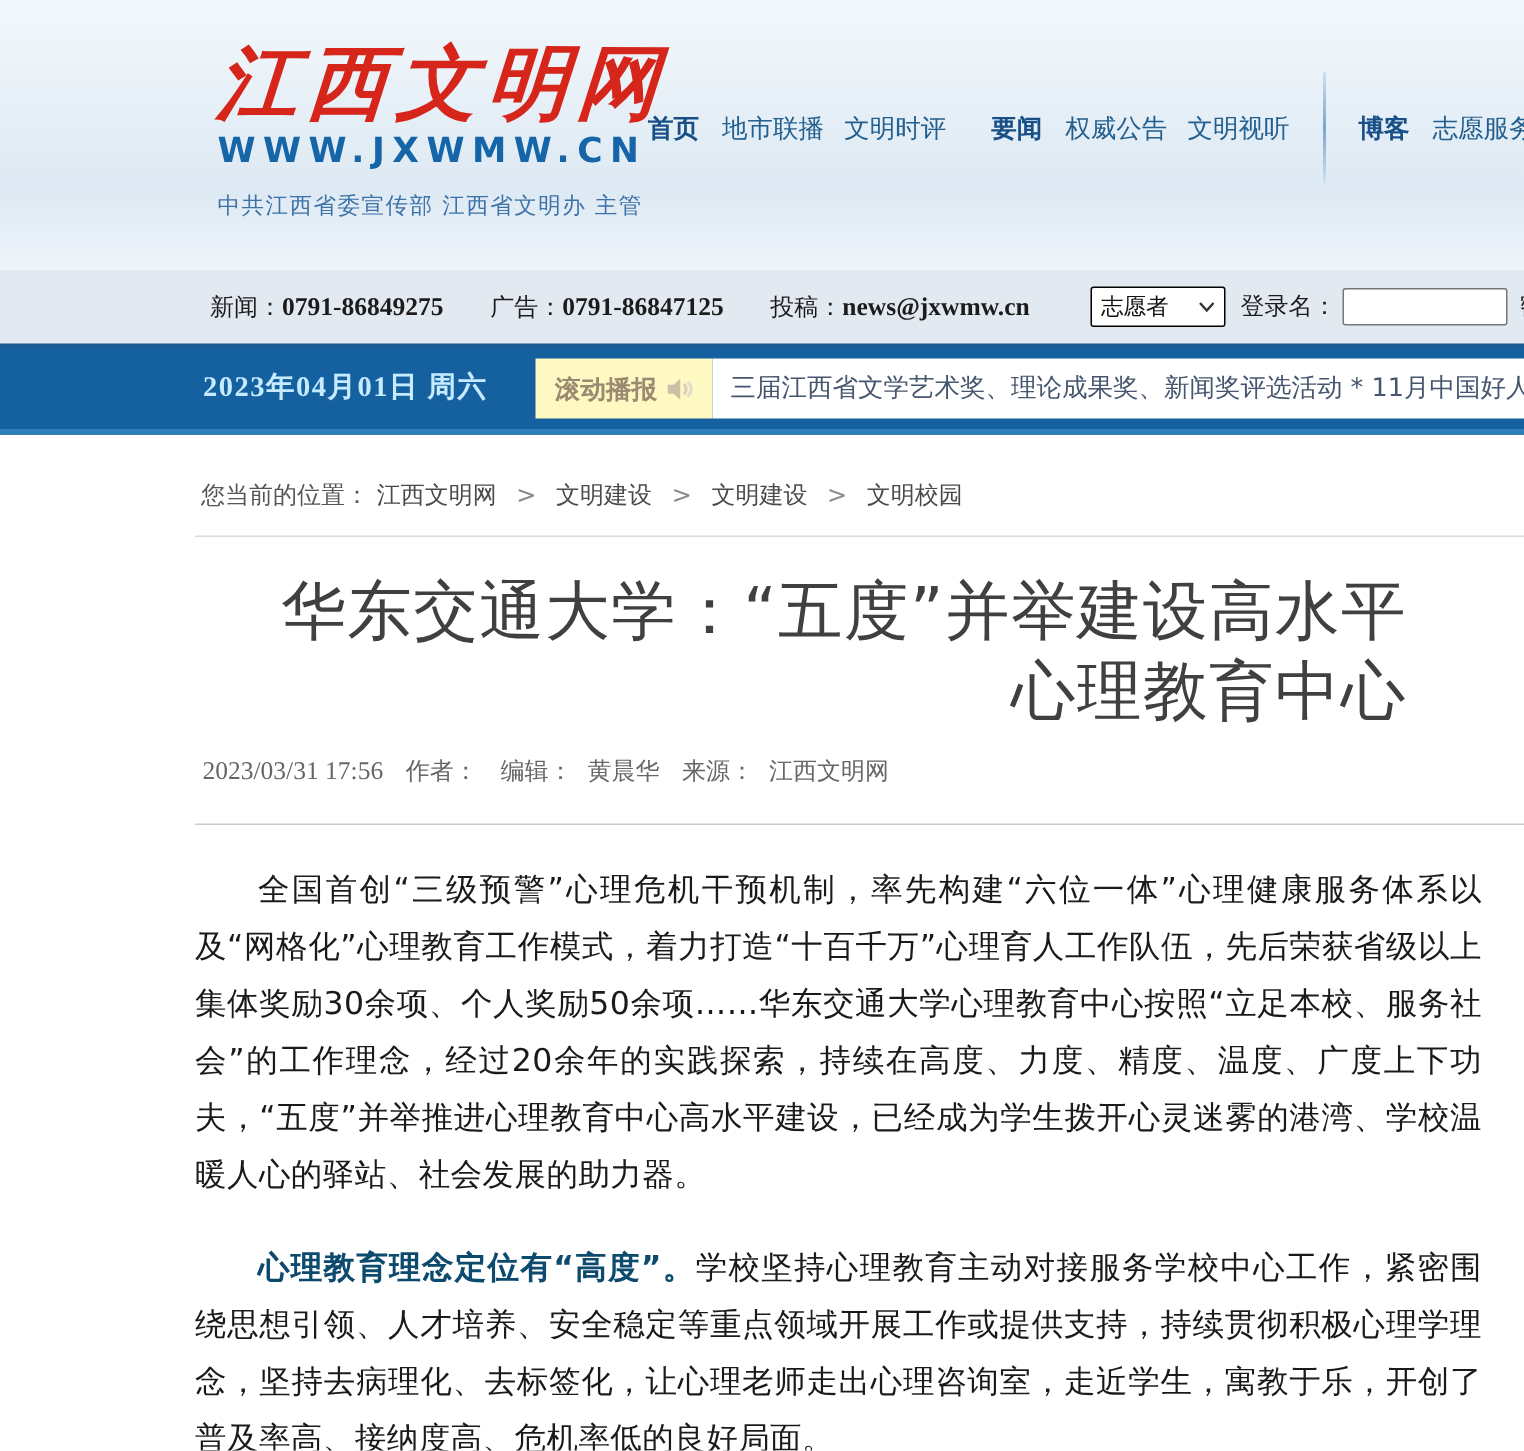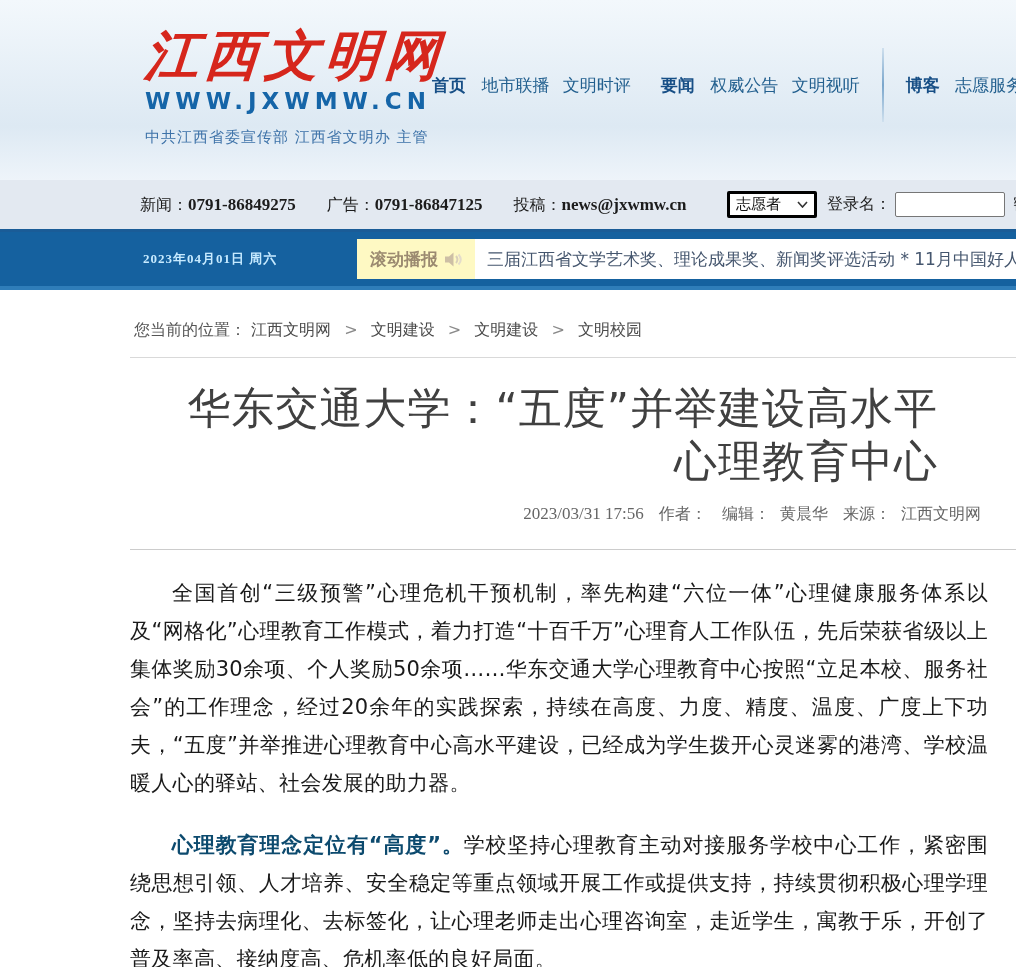--- a/index.html
+++ b/index.html
@@ -33,36 +33,36 @@
 
   
   .contact-bar{
     position:absolute;left:0;top:180px;width:1016px;height:49px;
     background:#e3e9f1;border-bottom:3px solid #1a5c97;
   }
   .contact-info{position:absolute;left:140px;top:0;height:49px;line-height:49px;font-size:16px;color:#1c1c1c;white-space:nowrap;}
   .contact-info b{font-family:"Liberation Serif","DejaVu Serif",serif;font-size:17px;margin-right:26px;}
   .login-cluster{position:absolute;left:727px;top:0;height:49px;display:flex;align-items:center;white-space:nowrap;}
   .select-box{
-    width:90px;height:27px;background:#fff;border:3px solid #000000;border-radius:2px;
+    width:90px;height:27px;background:#fff;border:1px solid #000000;border-radius:2px;
     display:flex;align-items:center;justify-content:space-between;
     padding:0 6px;font-size:15px;color:#111;cursor:pointer;box-sizing:border-box;
   }
   .login-label{font-size:16px;color:#1c1c1c;margin:0 4px 0 10px;text-align:right;}
   .login-input{width:100px;height:23px;border:1px solid #767676;border-radius:2px;background:#fff;font-size:14px;padding:0 4px;}
   .pwd-label{font-size:16px;color:#1c1c1c;margin-left:8px;}
 
   
   .ticker-bar{
     position:absolute;left:0;top:232px;width:1016px;height:54px;
     background:#15619f;border-bottom:4px solid #2f7db9;
   }
   .date-text{
     position:absolute;left:95px;top:0;width:230px;height:54px;line-height:54px;
-    text-align:center;color:#c6eaff;font-weight:bold;font-size:13px;
+    text-align:right;color:#c6eaff;font-weight:bold;font-size:19px;
     font-family:"Liberation Serif","DejaVu Serif",serif;letter-spacing:1px;
   }
   .ticker{position:absolute;left:357px;top:7px;height:40px;width:743px;display:flex;}
   .ticker-label{
     background:#fef9c3;display:flex;align-items:center;gap:7px;
     padding:0 13px;font-size:17px;font-weight:bold;color:#9b8a70;flex:0 0 auto;
   }
   .ticker-track{background:#ffffff;flex:1 1 auto;overflow:hidden;}
   .ticker-text{display:block;line-height:40px;padding-left:12px;font-size:17px;color:#45566e;white-space:nowrap;}
 
@@ -72,21 +72,21 @@
     padding:34px 0 16px 4px;font-size:16px;color:#555;
     border-bottom:1px solid #d9d9d9;width:916px;
   }
   .breadcrumb a{color:#4a4a4a;text-decoration:none;cursor:pointer;}
   .crumb-sep{color:#8a8a8a;margin:0 8px;}
   .article-title{
     width:760px;margin:24px auto 0;margin-left:48px;
     text-align:right;color:#404040;font-size:43px;line-height:53px;font-weight:500;
     letter-spacing:1px;
   }
-  .article-meta{width:856px;text-align:right;margin-top:16px;font-size:16px;color:#666;}
+  .article-meta{width:856px;text-align:left;margin-top:16px;font-size:16px;color:#666;}
   .article-meta .dt{font-family:"Liberation Serif","DejaVu Serif",serif;font-size:17px;}
   .article-meta span{margin:0 5px;}
   .meta-rule{border:none;border-top:1px solid #cccccc;width:916px;margin:24px 0 0 0;}
   .article-body{width:858px;margin-top:4px;}
   .article-body p{
     margin:24px 0 0 0;font-size:21px;line-height:38px;color:#1a1a1a;
     text-align:justify;text-indent:42px;letter-spacing:0.3px;
   }
   .article-body p b{font-weight:bold;color:#0c4a6e;}
 </style>

